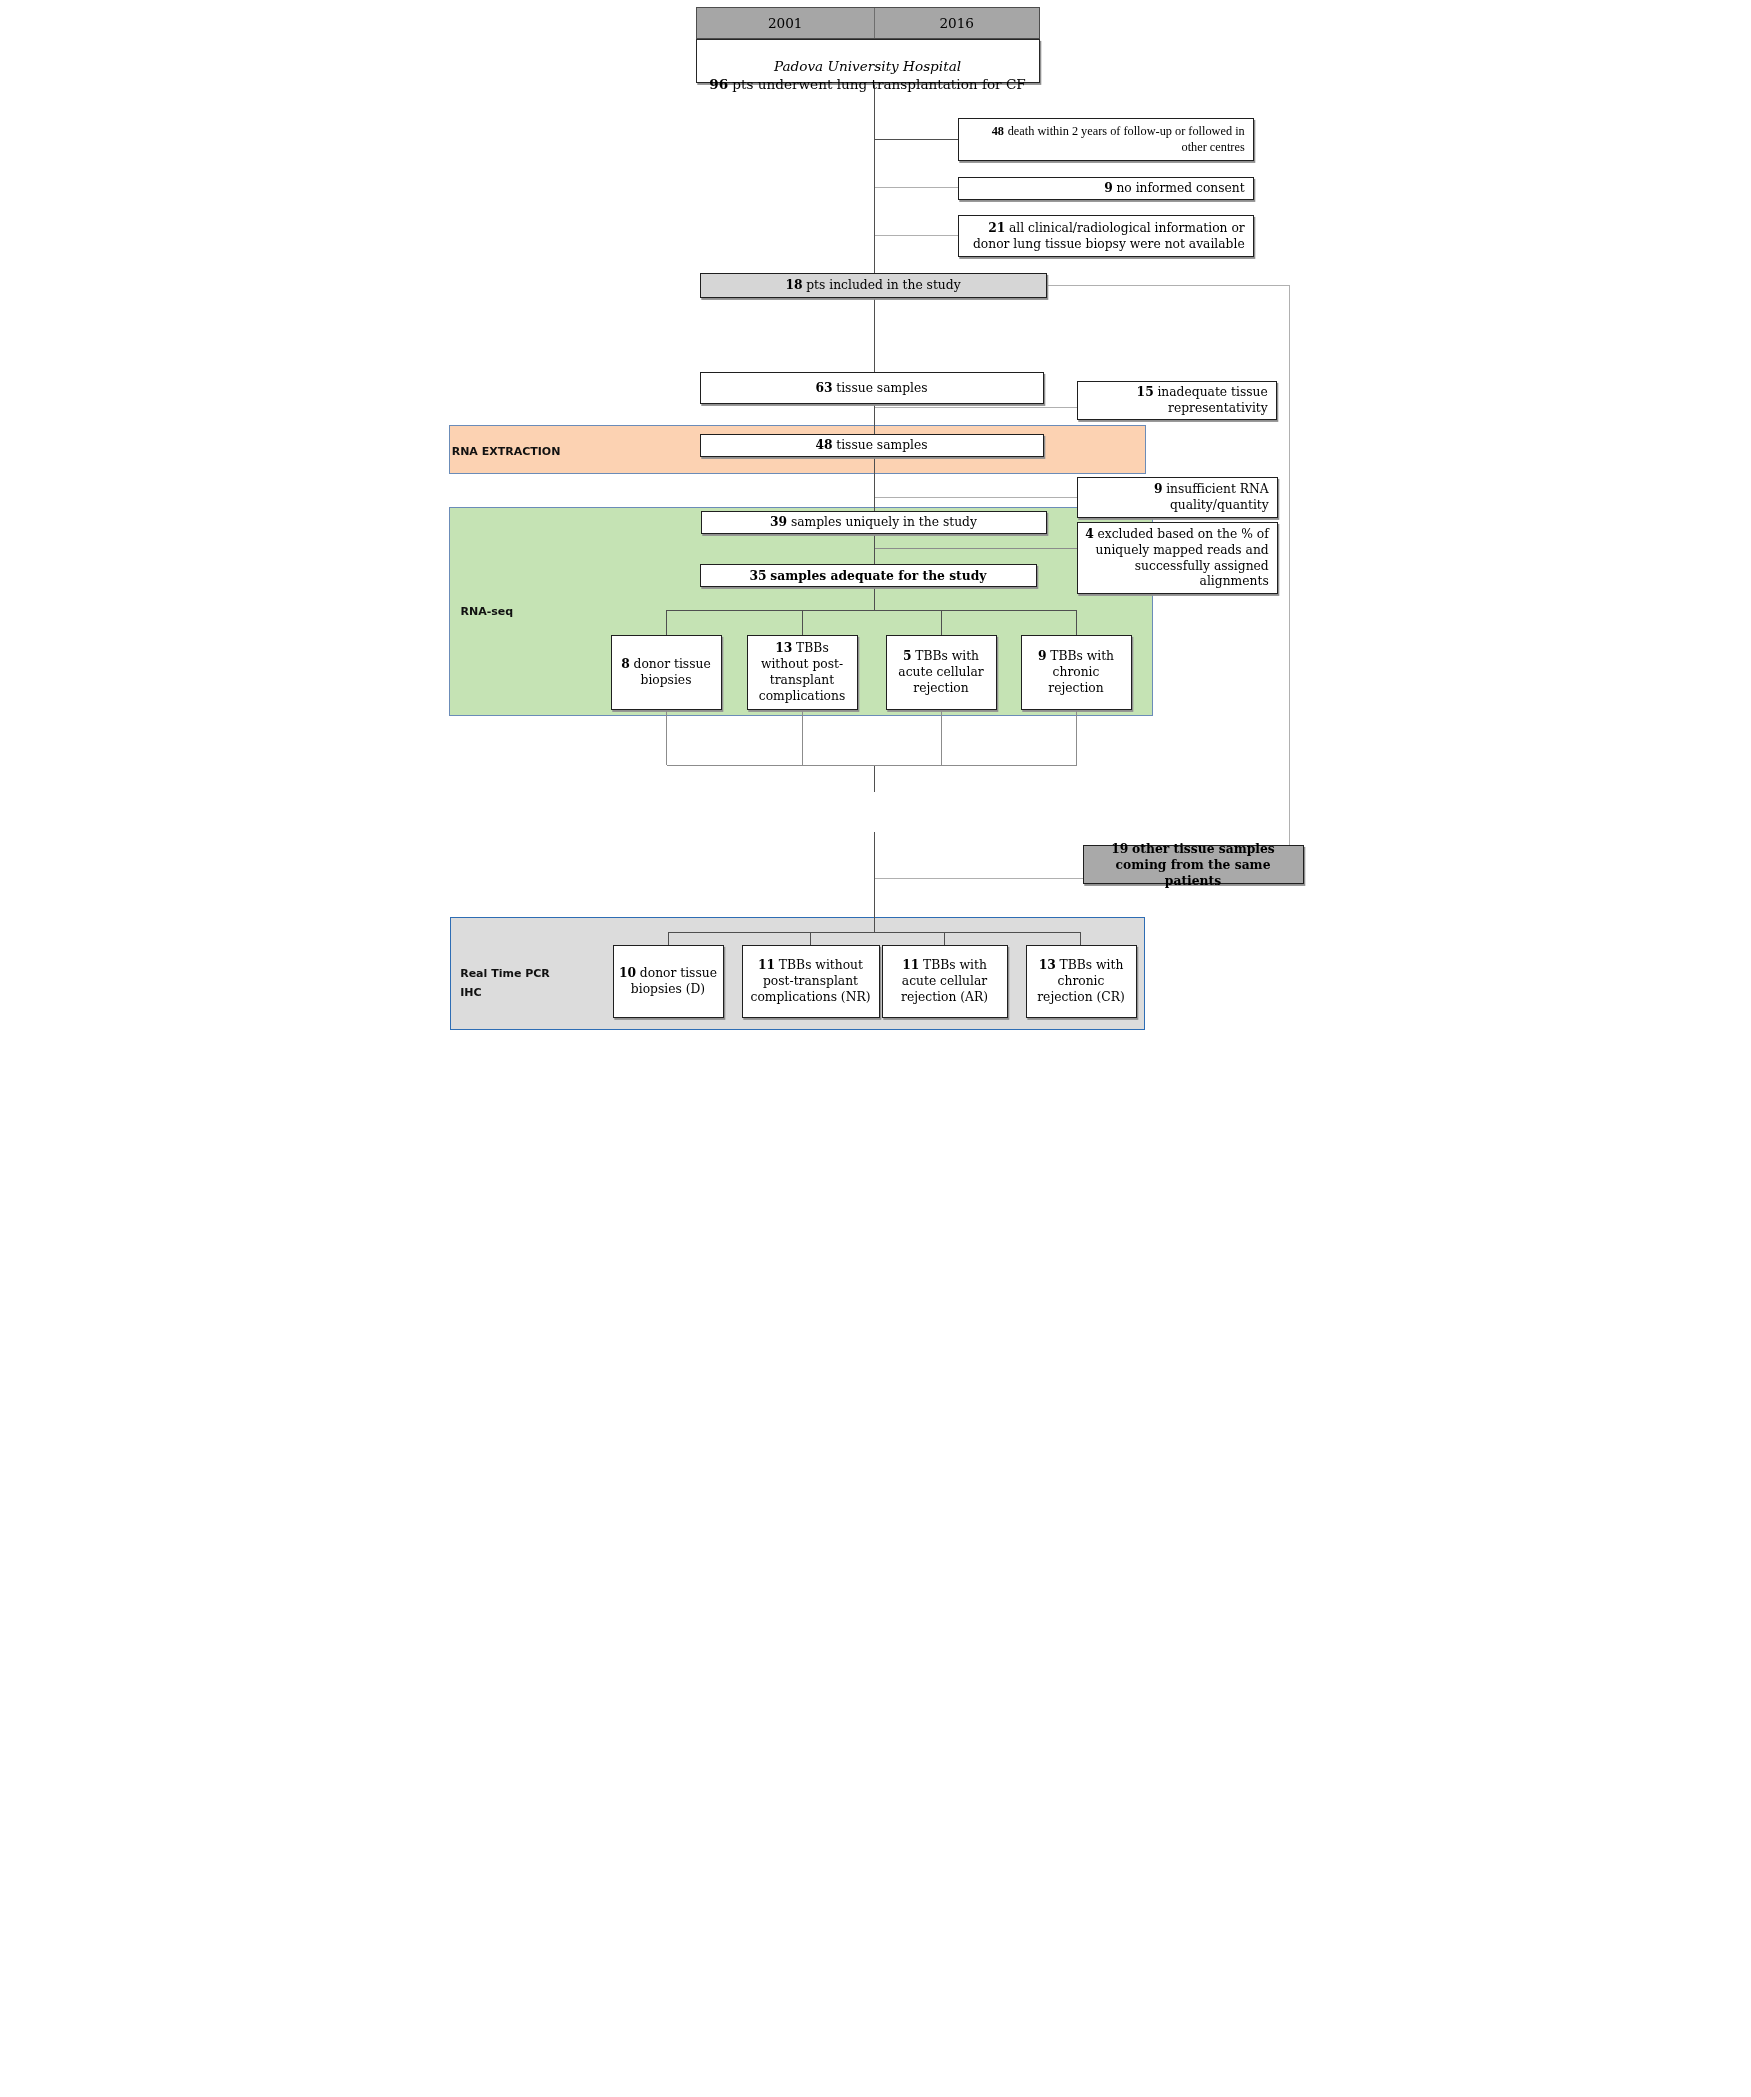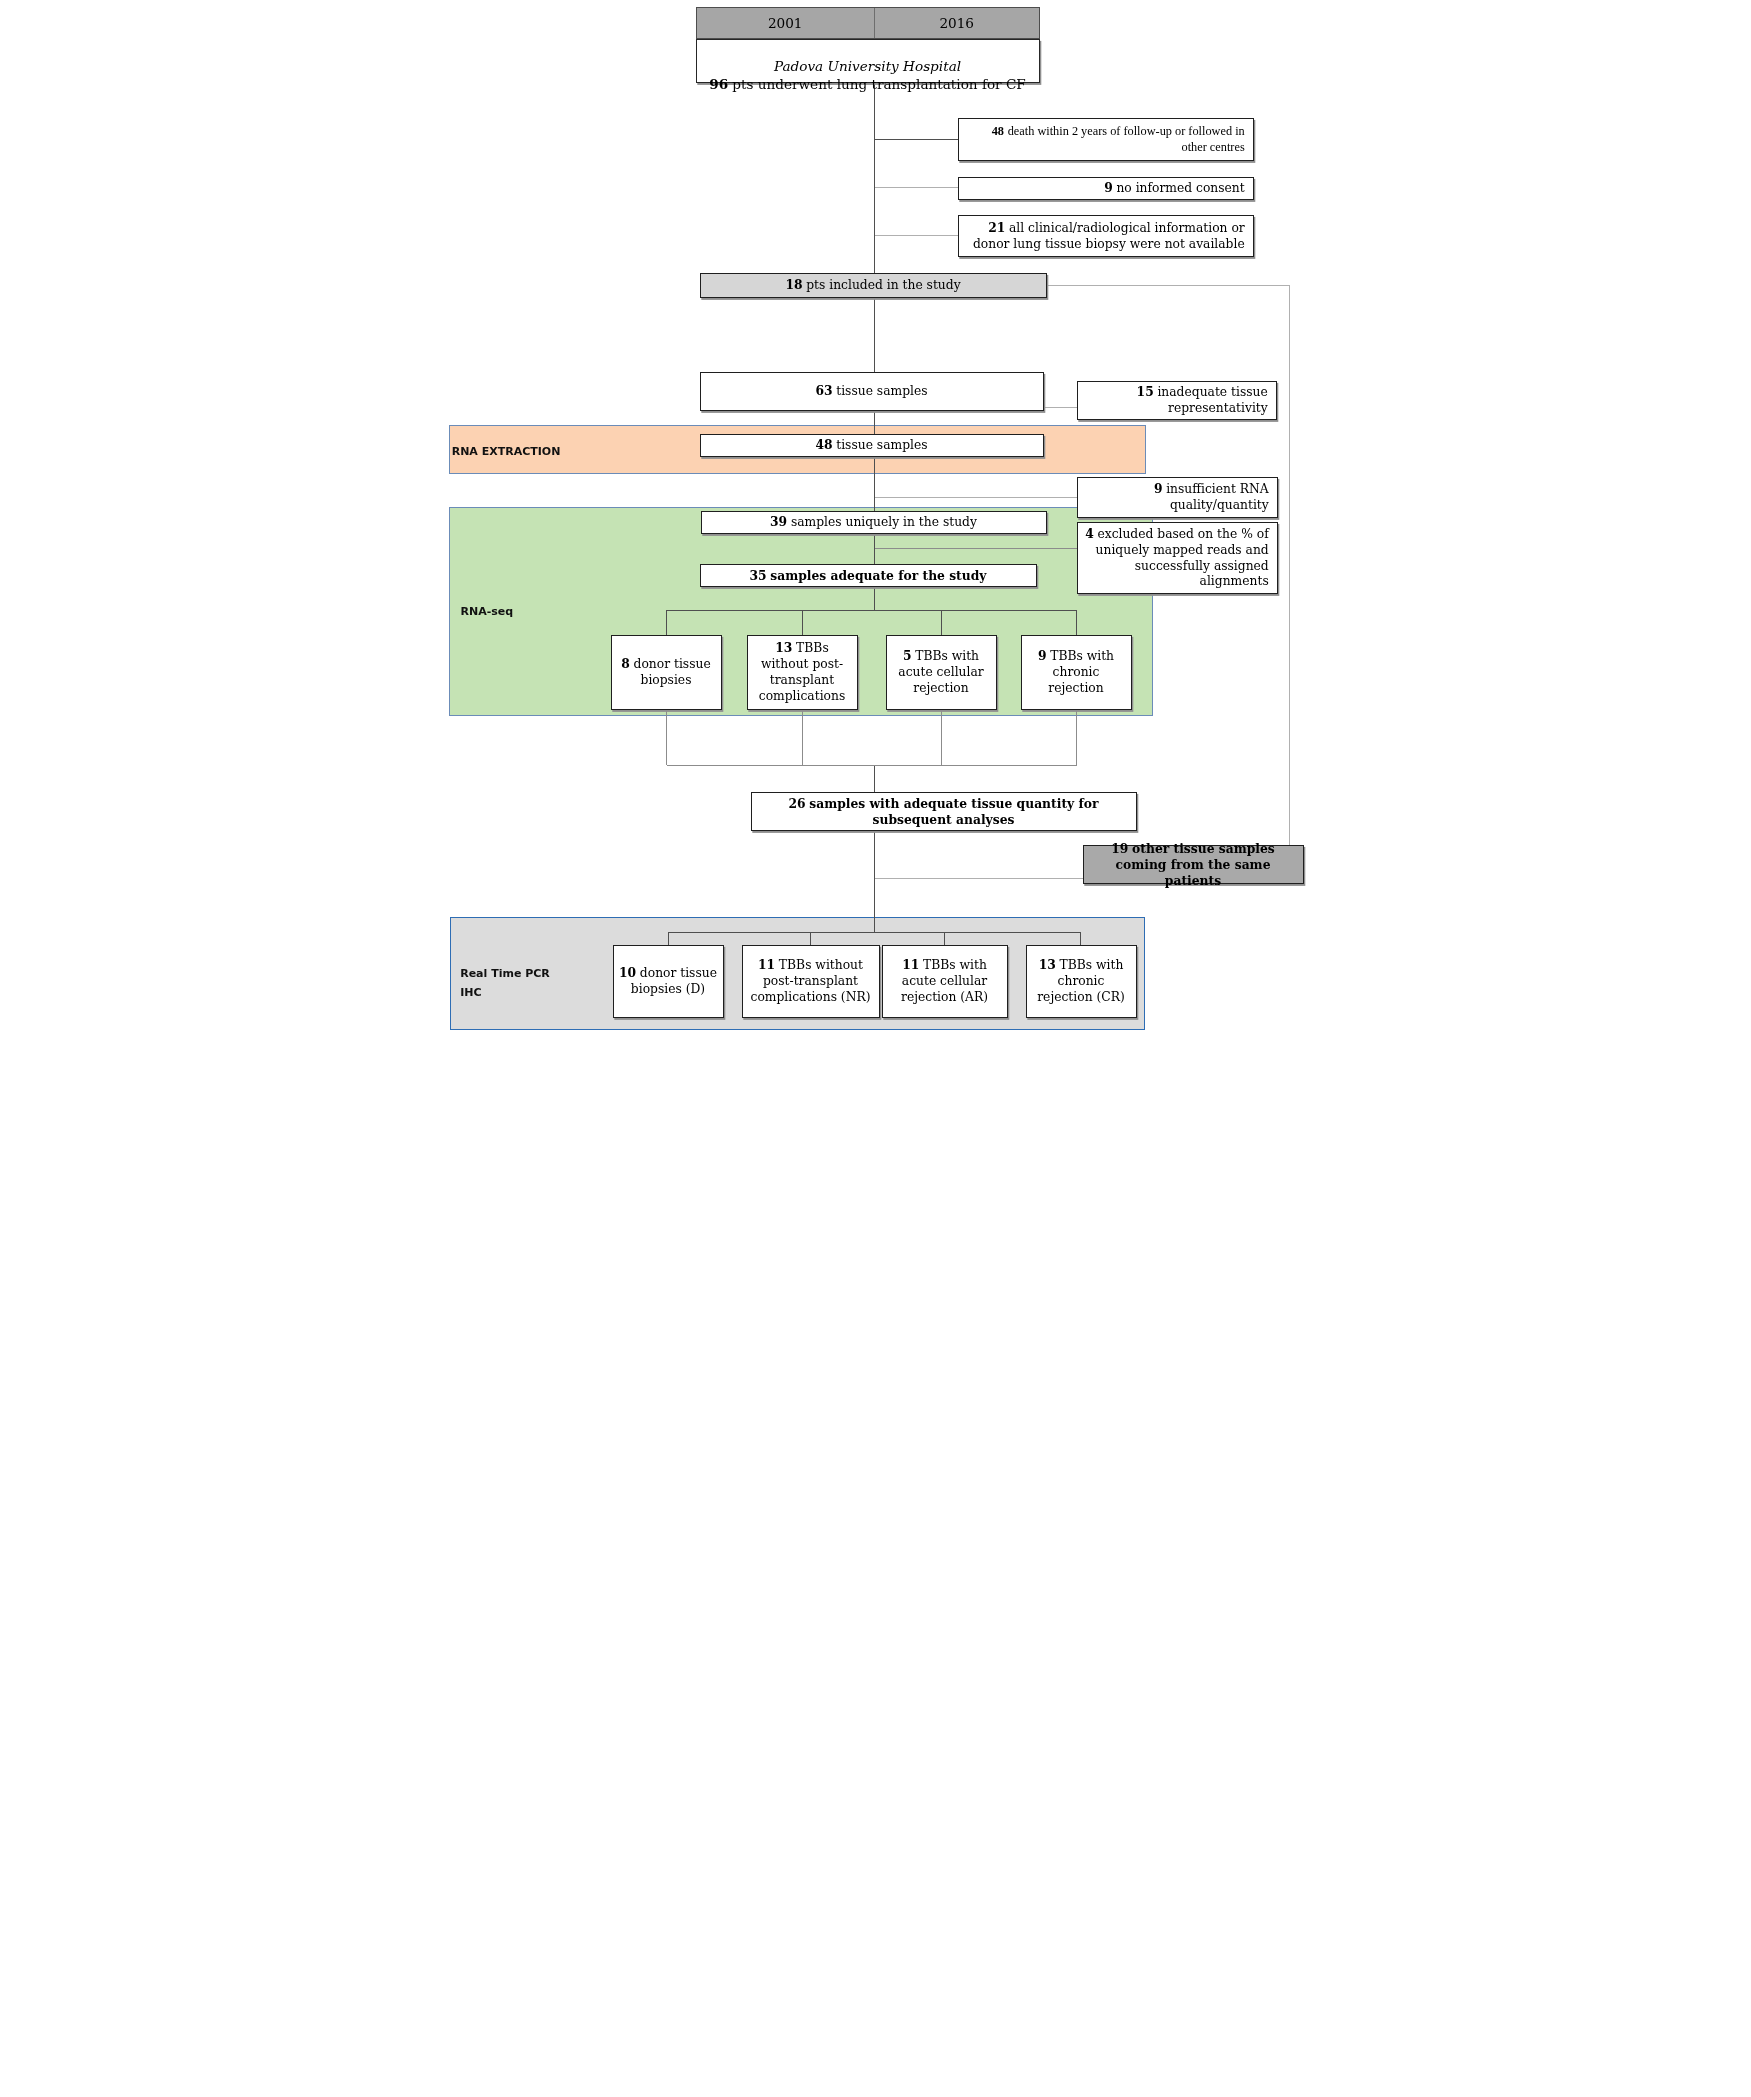--- a/index.html
+++ b/index.html
@@ -117,21 +117,21 @@
     <div><span class="num">9</span><span>no informed consent</span></div>
   </div>
   <div class="box right" style="left:520px;top:215px;width:296px;height:42px;">
     <div><span class="num">21</span><span>all clinical/radiological information or donor lung tissue biopsy were not available</span></div>
   </div>
 
   <div class="box fill-light" style="left:262px;top:273px;width:347px;height:25px;">
     <div><span class="num">18</span><span>pts included in the study</span></div>
   </div>
 
-  <div class="box" style="left:262px;top:372px;width:344px;height:39px;">
+  <div class="box" style="left:262px;top:372px;width:344px;height:32px;">
     <div><span class="num">63</span><span>tissue samples</span></div>
   </div>
 
   <div class="box right" style="left:639px;top:381px;width:200px;height:39px;">
     <div><span class="num">15</span><span>inadequate tissue representativity</span></div>
   </div>
 
   <div class="box" style="left:262px;top:434px;width:344px;height:23px;">
     <div><span class="num">48</span><span>tissue samples</span></div>
   </div>
@@ -158,23 +158,20 @@
   <div class="box" style="left:309px;top:635px;width:111px;height:75px;">
     <div><span class="num">13</span><span>TBBs without post-transplant complications</span></div>
   </div>
   <div class="box" style="left:448px;top:635px;width:111px;height:75px;">
     <div><span class="num">5</span><span>TBBs with acute cellular rejection</span></div>
   </div>
   <div class="box" style="left:583px;top:635px;width:111px;height:75px;">
     <div><span class="num">9</span><span>TBBs with chronic rejection</span></div>
   </div>
 
-  <div class="box bold" style="left:313px;top:792px;width:386px;height:39px;">
-    <div><span class="num">26</span><span>samples with adequate tissue quantity for subsequent analyses</span></div>
-  </div>
 
   <div class="box bold fill-gray" style="left:645px;top:845px;width:221px;height:39px;">
     <div><span class="num">19</span><span>other tissue samples coming from the same patients</span></div>
   </div>
 
   <div class="box" style="left:175px;top:945px;width:111px;height:73px;">
     <div><span class="num">10</span><span>donor tissue biopsies (D)</span></div>
   </div>
   <div class="box" style="left:304px;top:945px;width:138px;height:73px;">
     <div><span class="num">11</span><span>TBBs without post-transplant complications (NR)</span></div>

